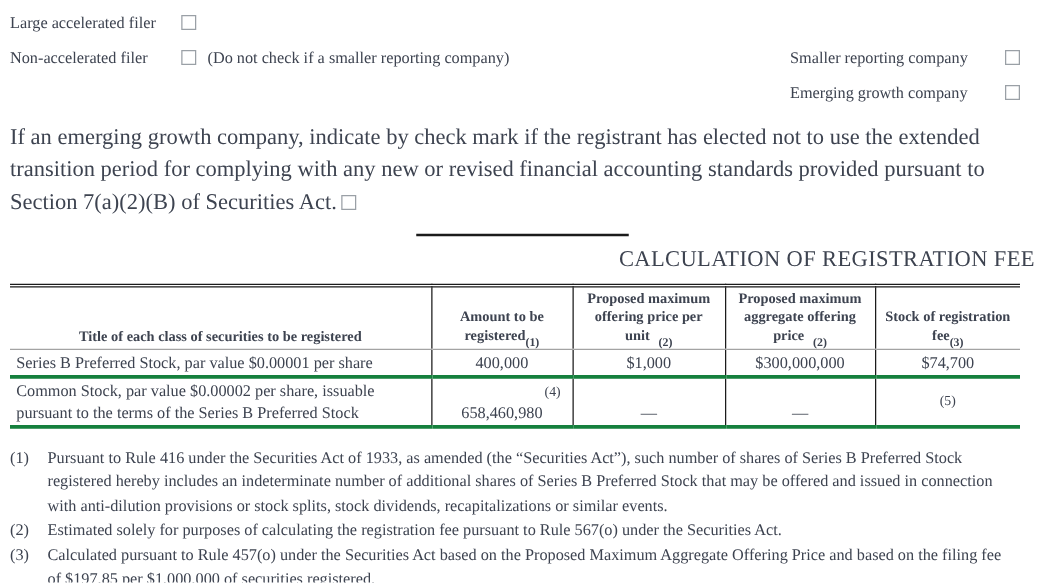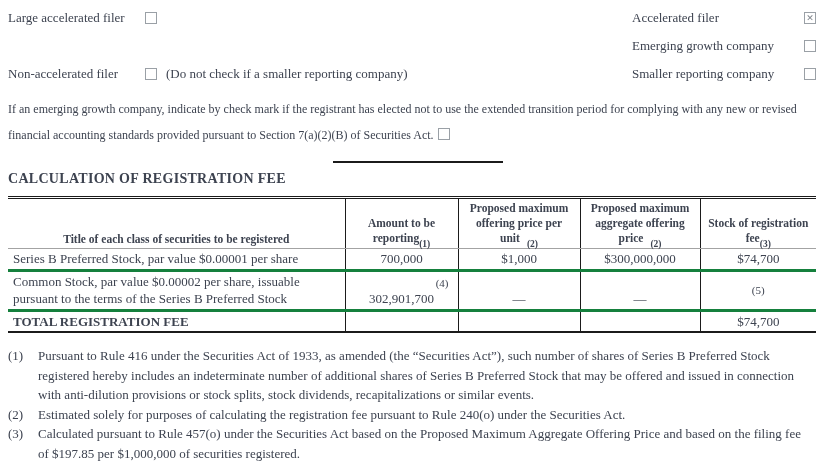--- a/index.html
+++ b/index.html
@@ -19,26 +19,26 @@
   .lbl, .note { font-size: 13px; white-space: nowrap; }
   .note { margin-left: 9px; }
   .box {
     width: 12px; height: 12px; border: 1px solid #9aa0a6;
     display: inline-flex; align-items: center; justify-content: center;
     font-family: "DejaVu Sans", sans-serif; font-size: 9px; line-height: 1;
     color: #80868d; flex: none; background: #fff;
   }
 
   
-  .egc { margin: 8px 0 0 0; width: 822px; font-size: 12px; line-height: 26px; }
+  .egc { margin: 8px 0 0 0; width: 822px; font-size: 18px; line-height: 26px; }
   .egc .box { vertical-align: -1px; margin-left: 4px; }
 
   
   .sep { width: 170px; border: none; border-top: 2px solid #1b1b1b; margin: 13px auto 0 auto; }
-  .tbl-title { text-align: left; font-size: 14px; font-weight: bold; margin: 8px 0 9px 0; letter-spacing: 0.3px; }
+  .tbl-title { text-align: right; font-size: 18px; font-weight: normal; margin: 8px 0 9px 0; letter-spacing: 0.3px; }
 
   
   table.fee { border-collapse: collapse; table-layout: fixed; width: 808px;
     border-top: 3px double #1b1b1b; border-bottom: 2px solid #1b1b1b; }
   .fee th {
     font-size: 11.5px; font-weight: bold; text-align: center; vertical-align: bottom;
     padding: 2px 4px 1px 4px; line-height: 15px; border-bottom: 1px solid #a3a3a3;
   }
   .fee td { font-size: 13px; line-height: 17.5px; padding: 1px 5px; vertical-align: bottom; }
   .fee .vline { border-left: 1px solid #1b1b1b; }
@@ -61,40 +61,36 @@
 <body>
 
 <div class="page">
 
   <div>
     <div class="crow">
       <div class="left">
         <span class="lbl">Large accelerated filer</span>
         <span class="box"></span>
       </div>
-      <div class="right">
-        <span class="lbl">Accelerated filer</span>
-        <span class="box">✕</span>
-      </div>
-    </div>
-    <div class="crow">
-      <div class="left"></div>
-      <div class="right">
-        <span class="lbl">Emerging growth company</span>
-        <span class="box"></span>
-      </div>
     </div>
     <div class="crow">
       <div class="left">
         <span class="lbl">Non-accelerated filer</span>
         <span class="box"></span>
         <span class="note">(Do not check if a smaller reporting company)</span>
       </div>
       <div class="right">
         <span class="lbl">Smaller reporting company</span>
+        <span class="box"></span>
+      </div>
+    </div>
+    <div class="crow">
+      <div class="left"></div>
+      <div class="right">
+        <span class="lbl">Emerging growth company</span>
         <span class="box"></span>
       </div>
     </div>
   </div>
 
   <p class="egc"><span>If an emerging growth company, indicate by check mark if the registrant has elected not to use the extended transition period for complying with any new or revised financial accounting standards provided pursuant to Section 7(a)(2)(B) of Securities Act.</span><span class="box"></span></p>
 
   <hr class="sep">
   <div class="tbl-title">CALCULATION OF REGISTRATION FEE</div>
 
@@ -102,64 +98,57 @@
     <colgroup>
       <col style="width:337px">
         <col style="width:113px">
         <col style="width:122px">
         <col style="width:120px">
         <col style="width:116px">
     </colgroup>
     <thead>
       <tr>
         <th><span>Title of each class of securities to be registered</span></th>
-        <th class="vline"><span>Amount to be reporting</span><span class="fnref">(1)</span></th>
+        <th class="vline"><span>Amount to be registered</span><span class="fnref">(1)</span></th>
         <th class="vline"><span>Proposed maximum offering price per unit</span><span class="fnref gap">(2)</span></th>
         <th class="vline"><span>Proposed maximum aggregate offering price</span><span class="fnref gap">(2)</span></th>
         <th class="vline"><span>Stock of registration fee</span><span class="fnref">(3)</span></th>
       </tr>
     </thead>
     <tbody>
       <tr class="sep-b">
         <td>Series B Preferred Stock, par value $0.00001 per share</td>
-        <td class="vline num">700,000</td>
+        <td class="vline num">400,000</td>
         <td class="vline num">$1,000</td>
         <td class="vline num">$300,000,000</td>
         <td class="vline num">$74,700</td>
       </tr>
       <tr class="sep-b">
         <td>Common Stock, par value $0.00002 per share, issuable pursuant to the terms of the Series B Preferred Stock</td>
         <td class="vline num">
           <div class="ref-line">(4)</div>
-          <div>302,901,700</div>
+          <div>658,460,980</div>
         </td>
         <td class="vline num">—</td>
         <td class="vline num">—</td>
         <td class="vline mid">
           <div class="ref-line center">(5)</div>
         </td>
-      </tr>
-      <tr>
-        <td class="total-cell">TOTAL REGISTRATION FEE</td>
-        <td class="vline"></td>
-        <td class="vline"></td>
-        <td class="vline"></td>
-        <td class="vline num">$74,700</td>
       </tr>
     </tbody>
   </table>
 
   <div class="fns">
     <div class="fn">
       <span class="no">(1)</span>
       <span class="tx">Pursuant to Rule 416 under the Securities Act of 1933, as amended (the “Securities Act”), such number of shares of Series B Preferred Stock registered hereby includes an indeterminate number of additional shares of Series B Preferred Stock that may be offered and issued in connection with anti-dilution provisions or stock splits, stock dividends, recapitalizations or similar events.</span>
     </div>
     <div class="fn">
       <span class="no">(2)</span>
-      <span class="tx">Estimated solely for purposes of calculating the registration fee pursuant to Rule 240(o) under the Securities Act.</span>
+      <span class="tx">Estimated solely for purposes of calculating the registration fee pursuant to Rule 567(o) under the Securities Act.</span>
     </div>
     <div class="fn">
       <span class="no">(3)</span>
       <span class="tx">Calculated pursuant to Rule 457(o) under the Securities Act based on the Proposed Maximum Aggregate Offering Price and based on the filing fee of $197.85 per $1,000,000 of securities registered.</span>
     </div>
     <div class="fn">
       <span class="no">(4)</span>
       <span class="tx">Includes shares of Common Stock issuable (i) upon conversion of our Series B Preferred Stock, including in connection with the payment of a</span>
     </div>
   </div>

